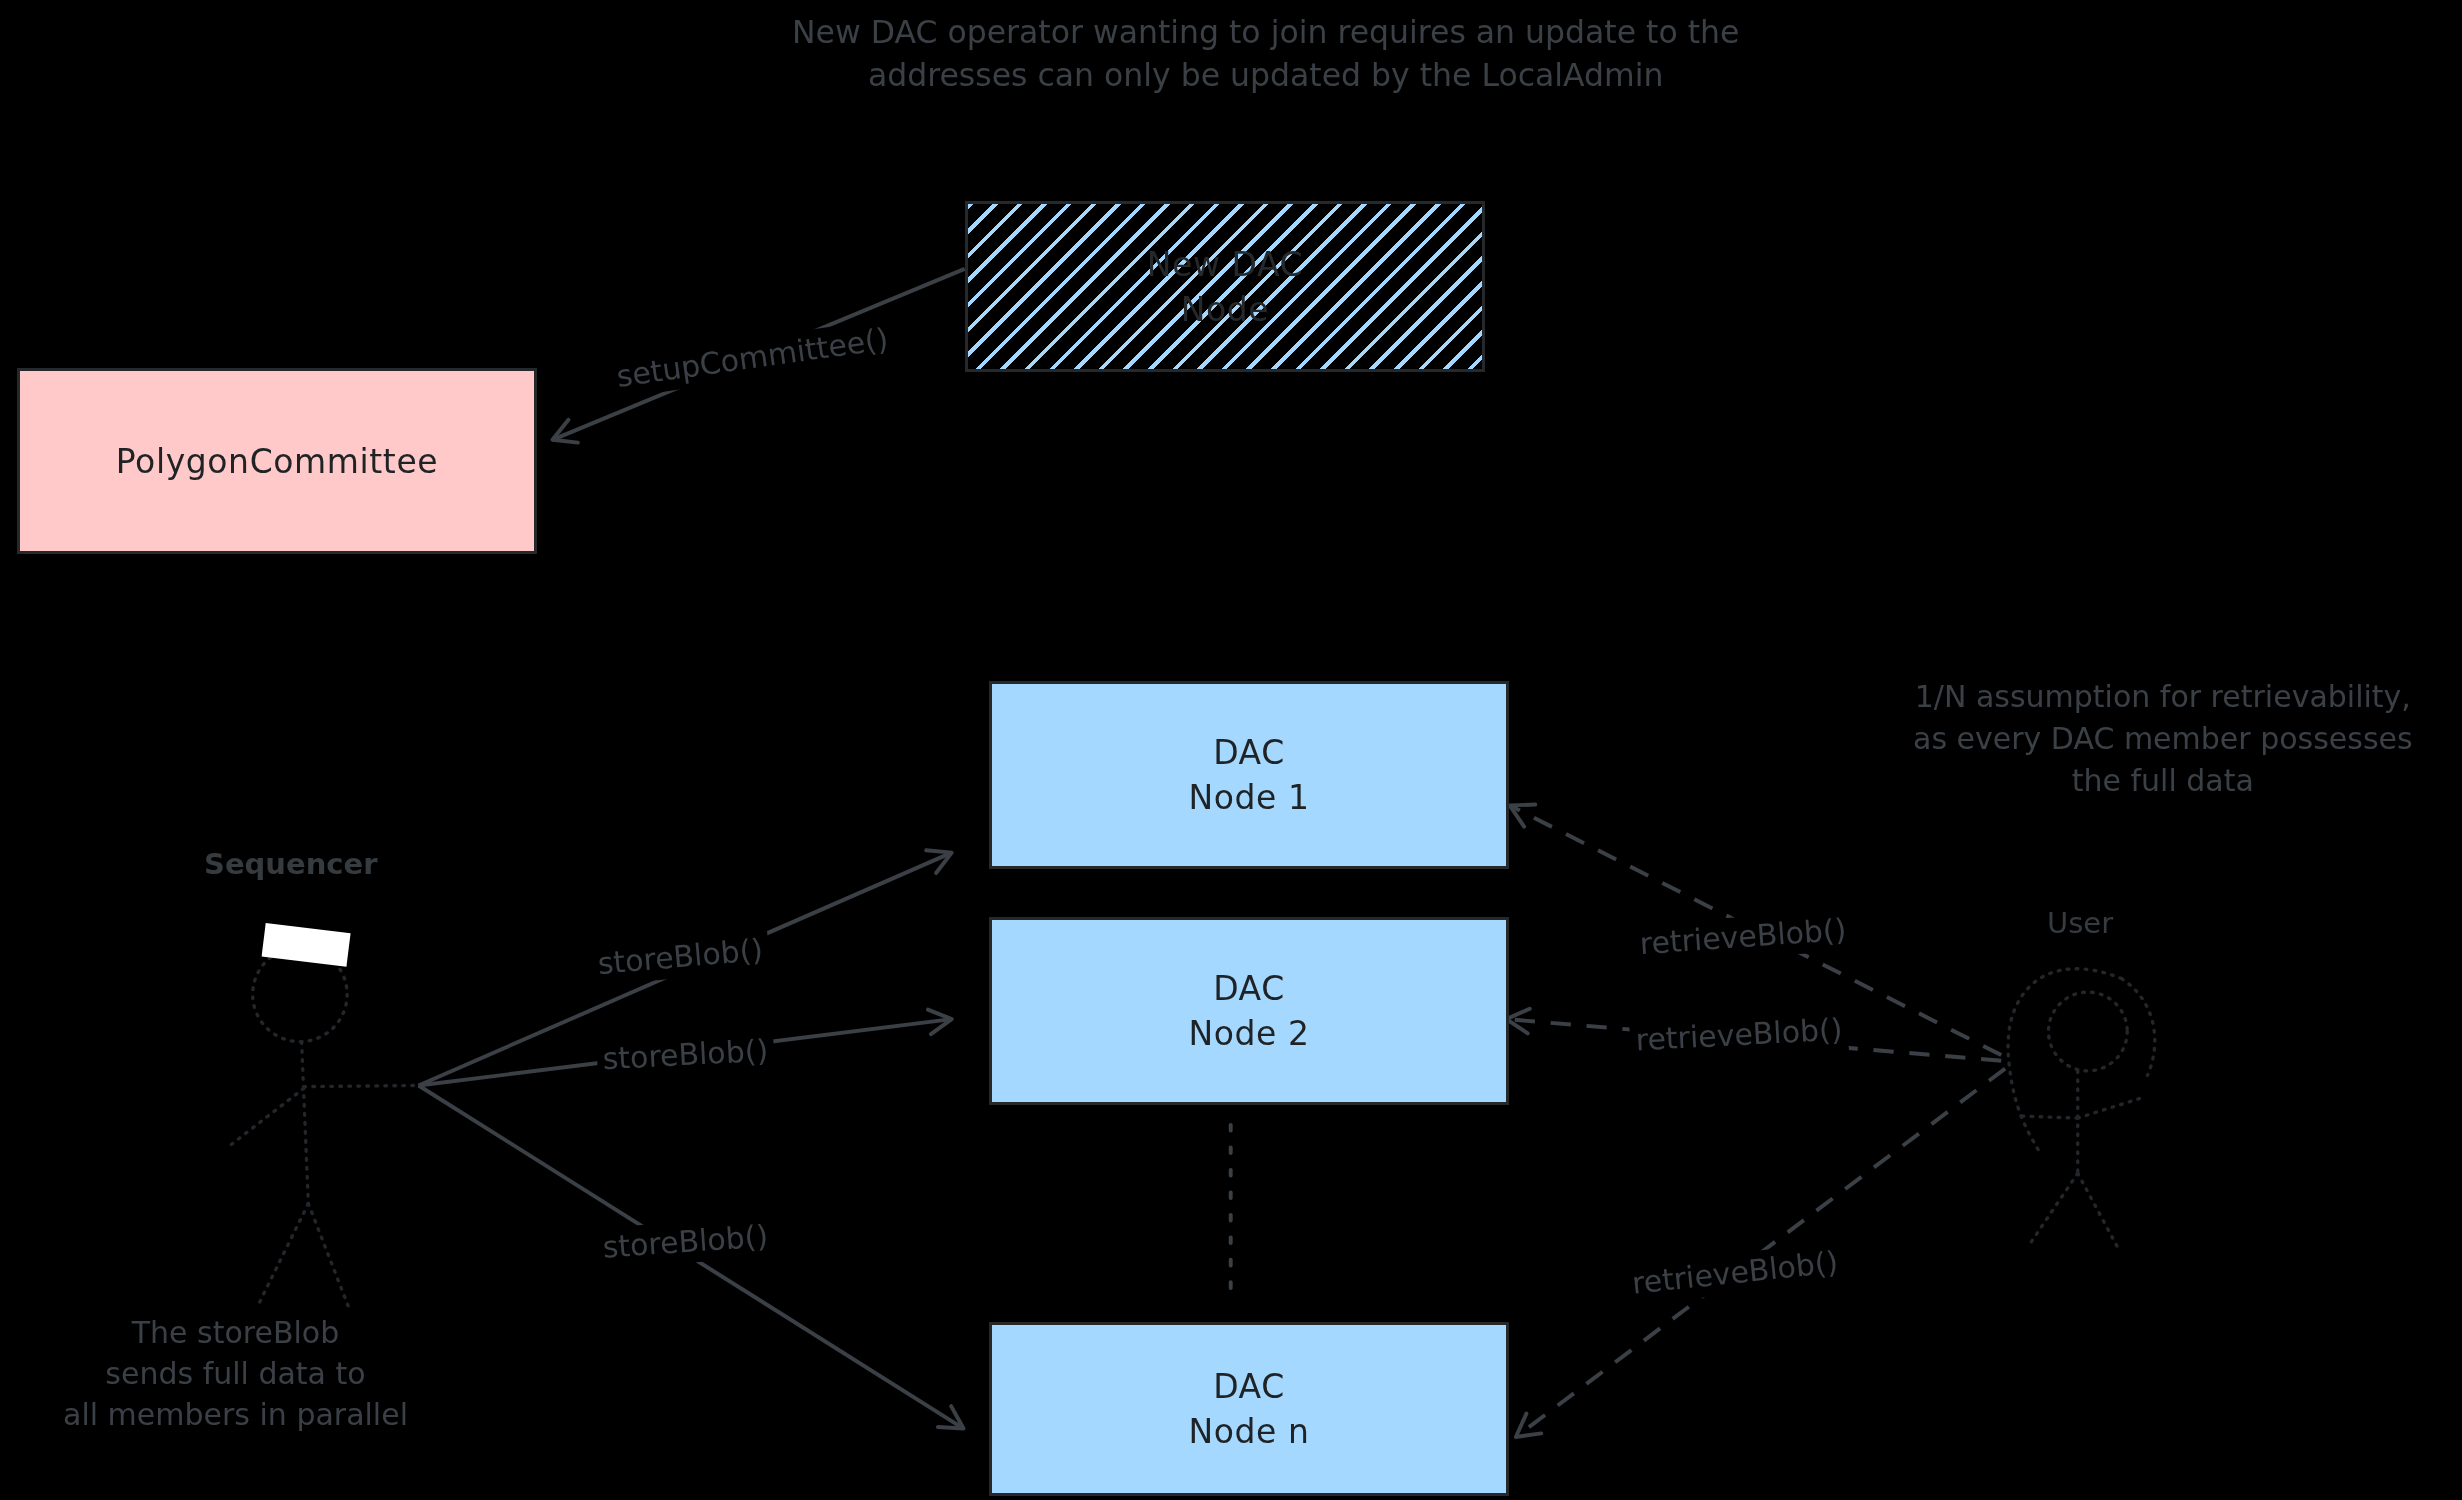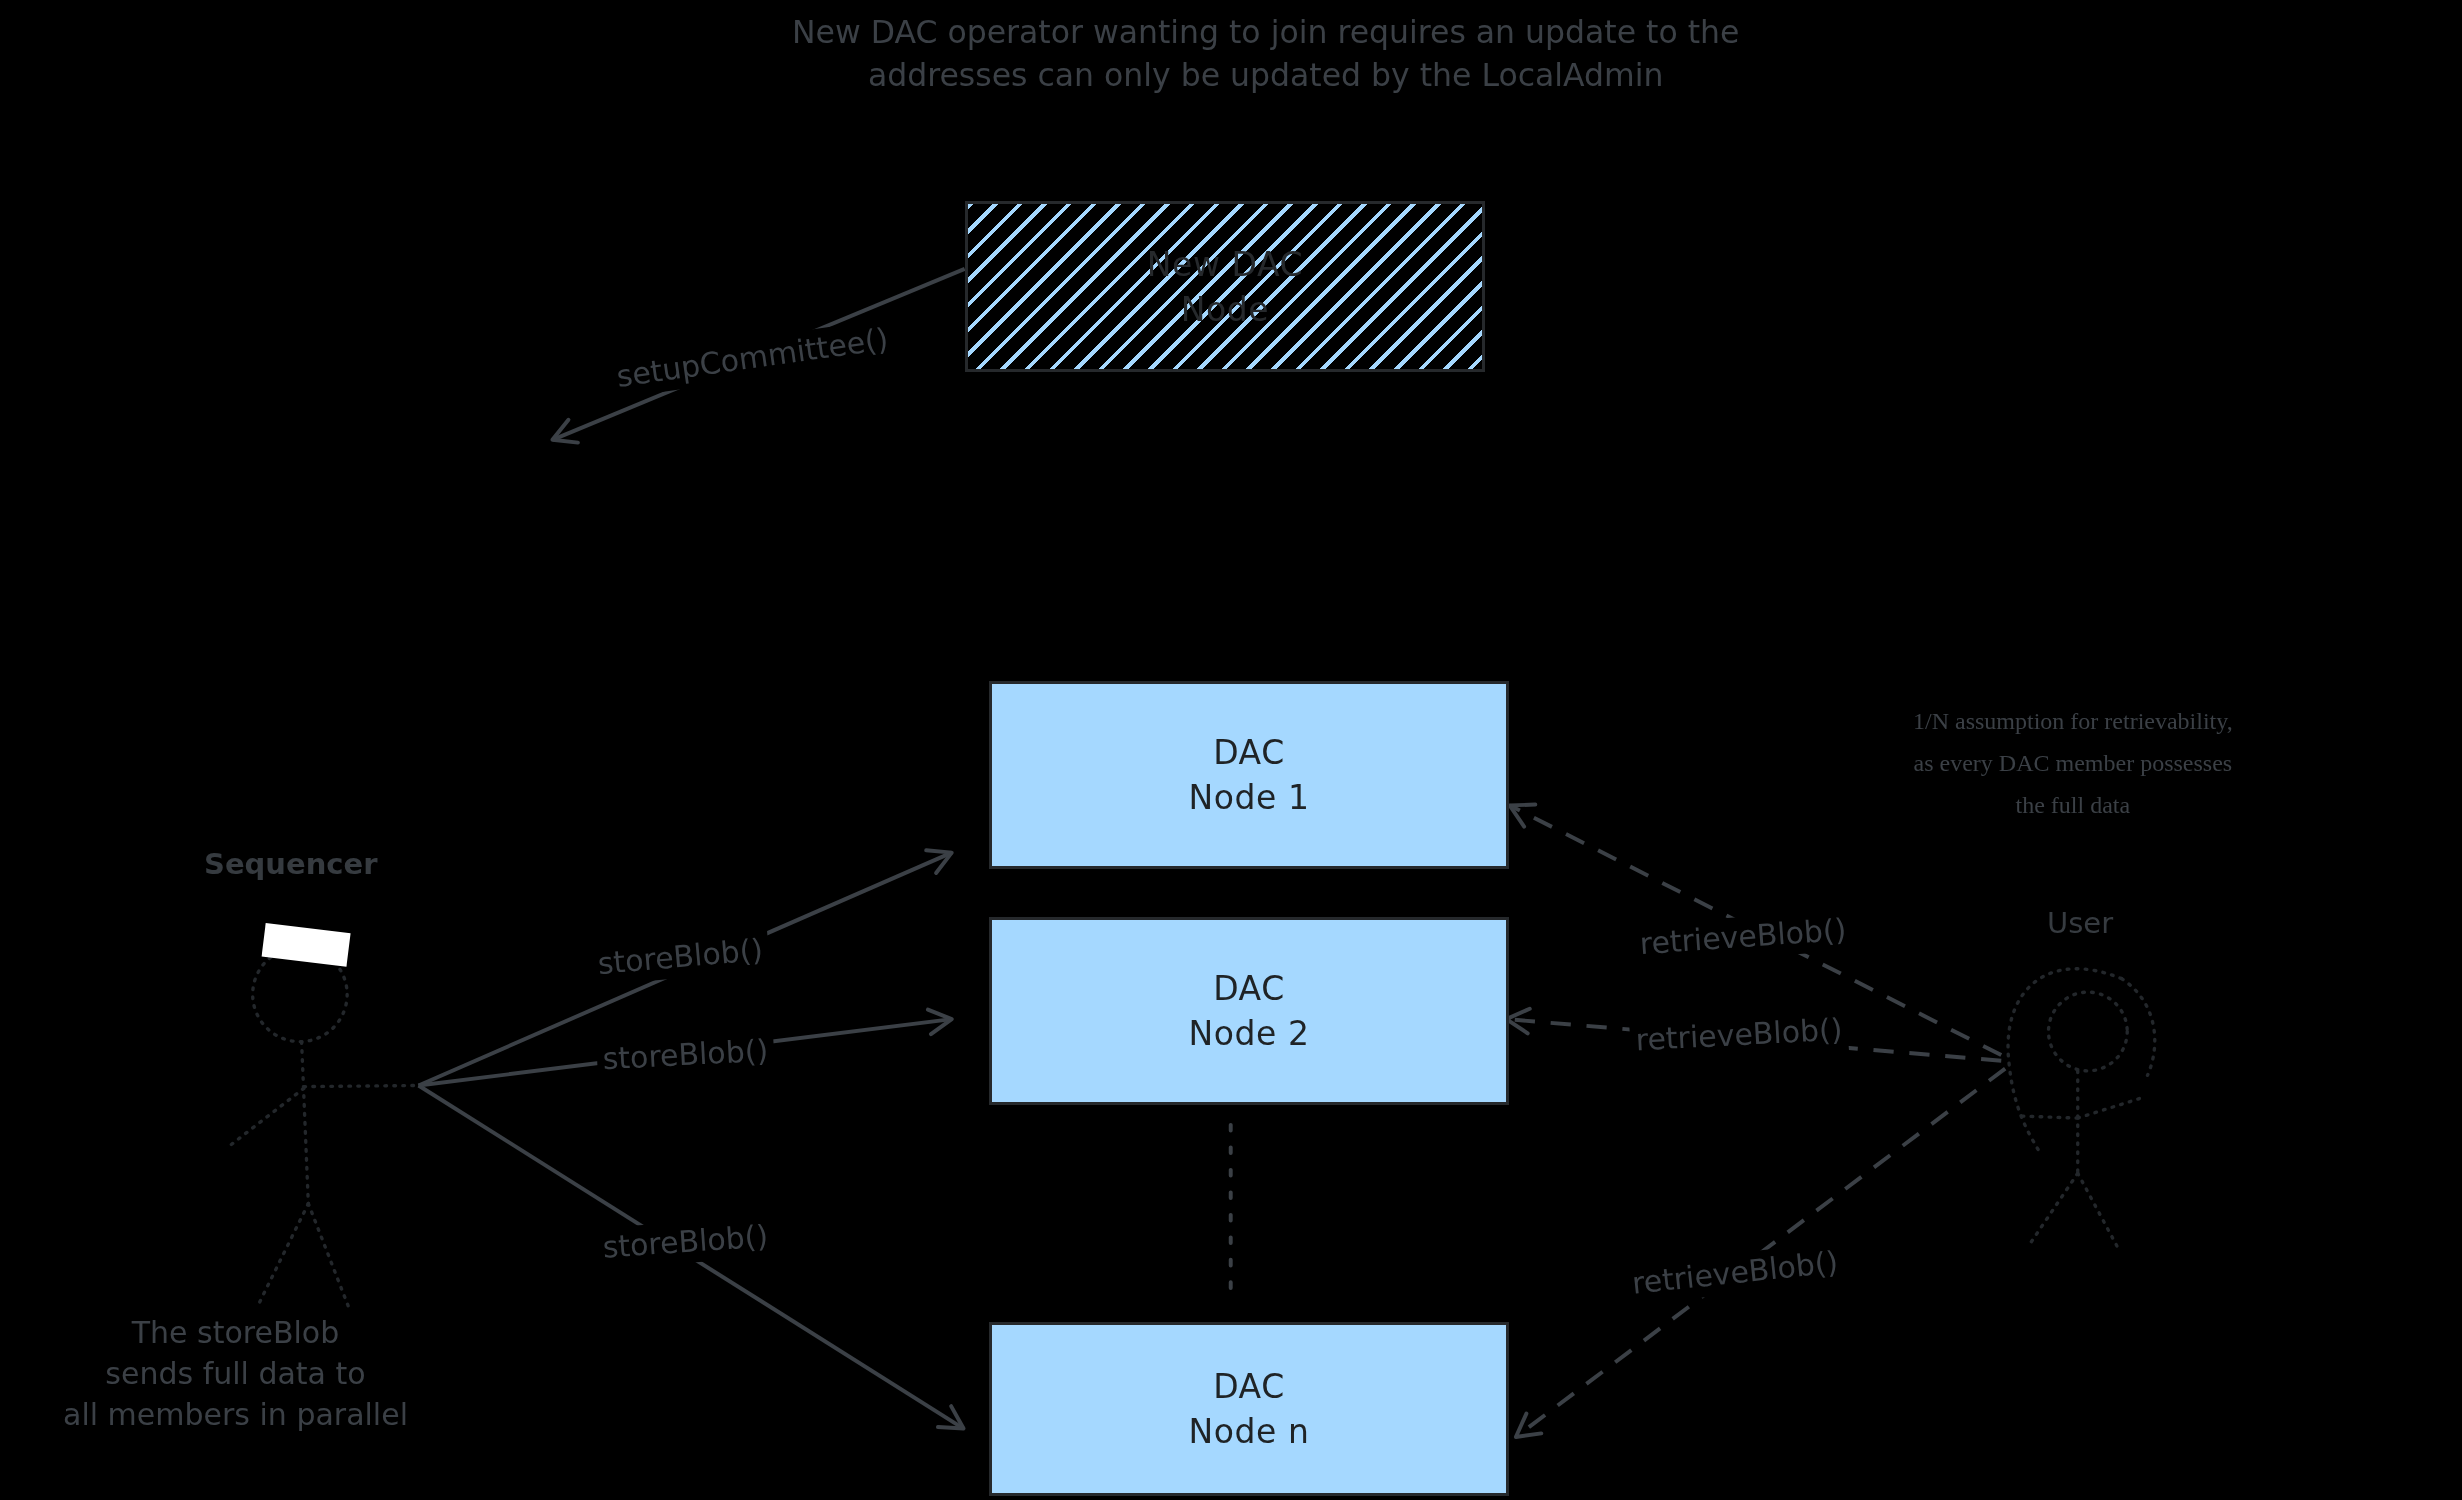--- a/index.html
+++ b/index.html
@@ -140,20 +140,23 @@
   <div class="note" style="left:792px; top:11.3px;">
     <div>New DAC operator wanting to join requires an update to the</div>
     <div>addresses can only be updated by the LocalAdmin</div>
   </div>
 
   <div class="box hatched" style="left:965px; top:201px; width:520px; height:171px;">
     <div class="bl">New DAC</div>
     <div class="bl">Node</div>
   </div>
 
+  <div class="box committee" style="left:17px; top:368px; width:520px; height:186px;">
+    <div class="bl">PolygonCommittee</div>
+  </div>
 
   <div class="box dacnode" style="left:965px; top:681px; width:520px; height:188px;">
     <div class="bl">DAC</div>
     <div class="bl">Node 1</div>
   </div>
 
   <div class="box dacnode" style="left:965px; top:917px; width:520px; height:188px;">
     <div class="bl">DAC</div>
     <div class="bl">Node 2</div>
   </div>
@@ -169,21 +172,21 @@
   <div class="edge-label r-n3" style="left:597px; top:1035px;">storeBlob()</div>
   <div class="edge-label r-n4" style="left:597px; top:1222px;">storeBlob()</div>
 
   <div class="edge-label r-n4" style="left:1634px; top:917px;">retrieveBlob()</div>
   <div class="edge-label r-n3" style="left:1630px; top:1015px;">retrieveBlob()</div>
   <div class="edge-label r-n6" style="left:1626px; top:1253px;">retrieveBlob()</div>
 
   <div class="actor-label" style="left:204px; top:847px;font-weight:bold;">Sequencer</div>
   <div class="actor-label" style="left:2047px; top:906px;">User</div>
 
-  <div class="note" style="left:1913px; top:700px; font-size:24px; line-height:42px;font-family:Liberation Serif, serif;">
+  <div class="note" style="left:1913px; top:676px; font-size:30px; line-height:42px;">
     <div>1/N assumption for retrievability,</div>
     <div>as every DAC member possesses</div>
     <div>the full data</div>
   </div>
 
   <div class="note" style="left:63px; top:1312px; font-size:30px; line-height:41px;">
     <div>The storeBlob</div>
     <div>sends full data to</div>
     <div>all members in parallel</div>
   </div>

